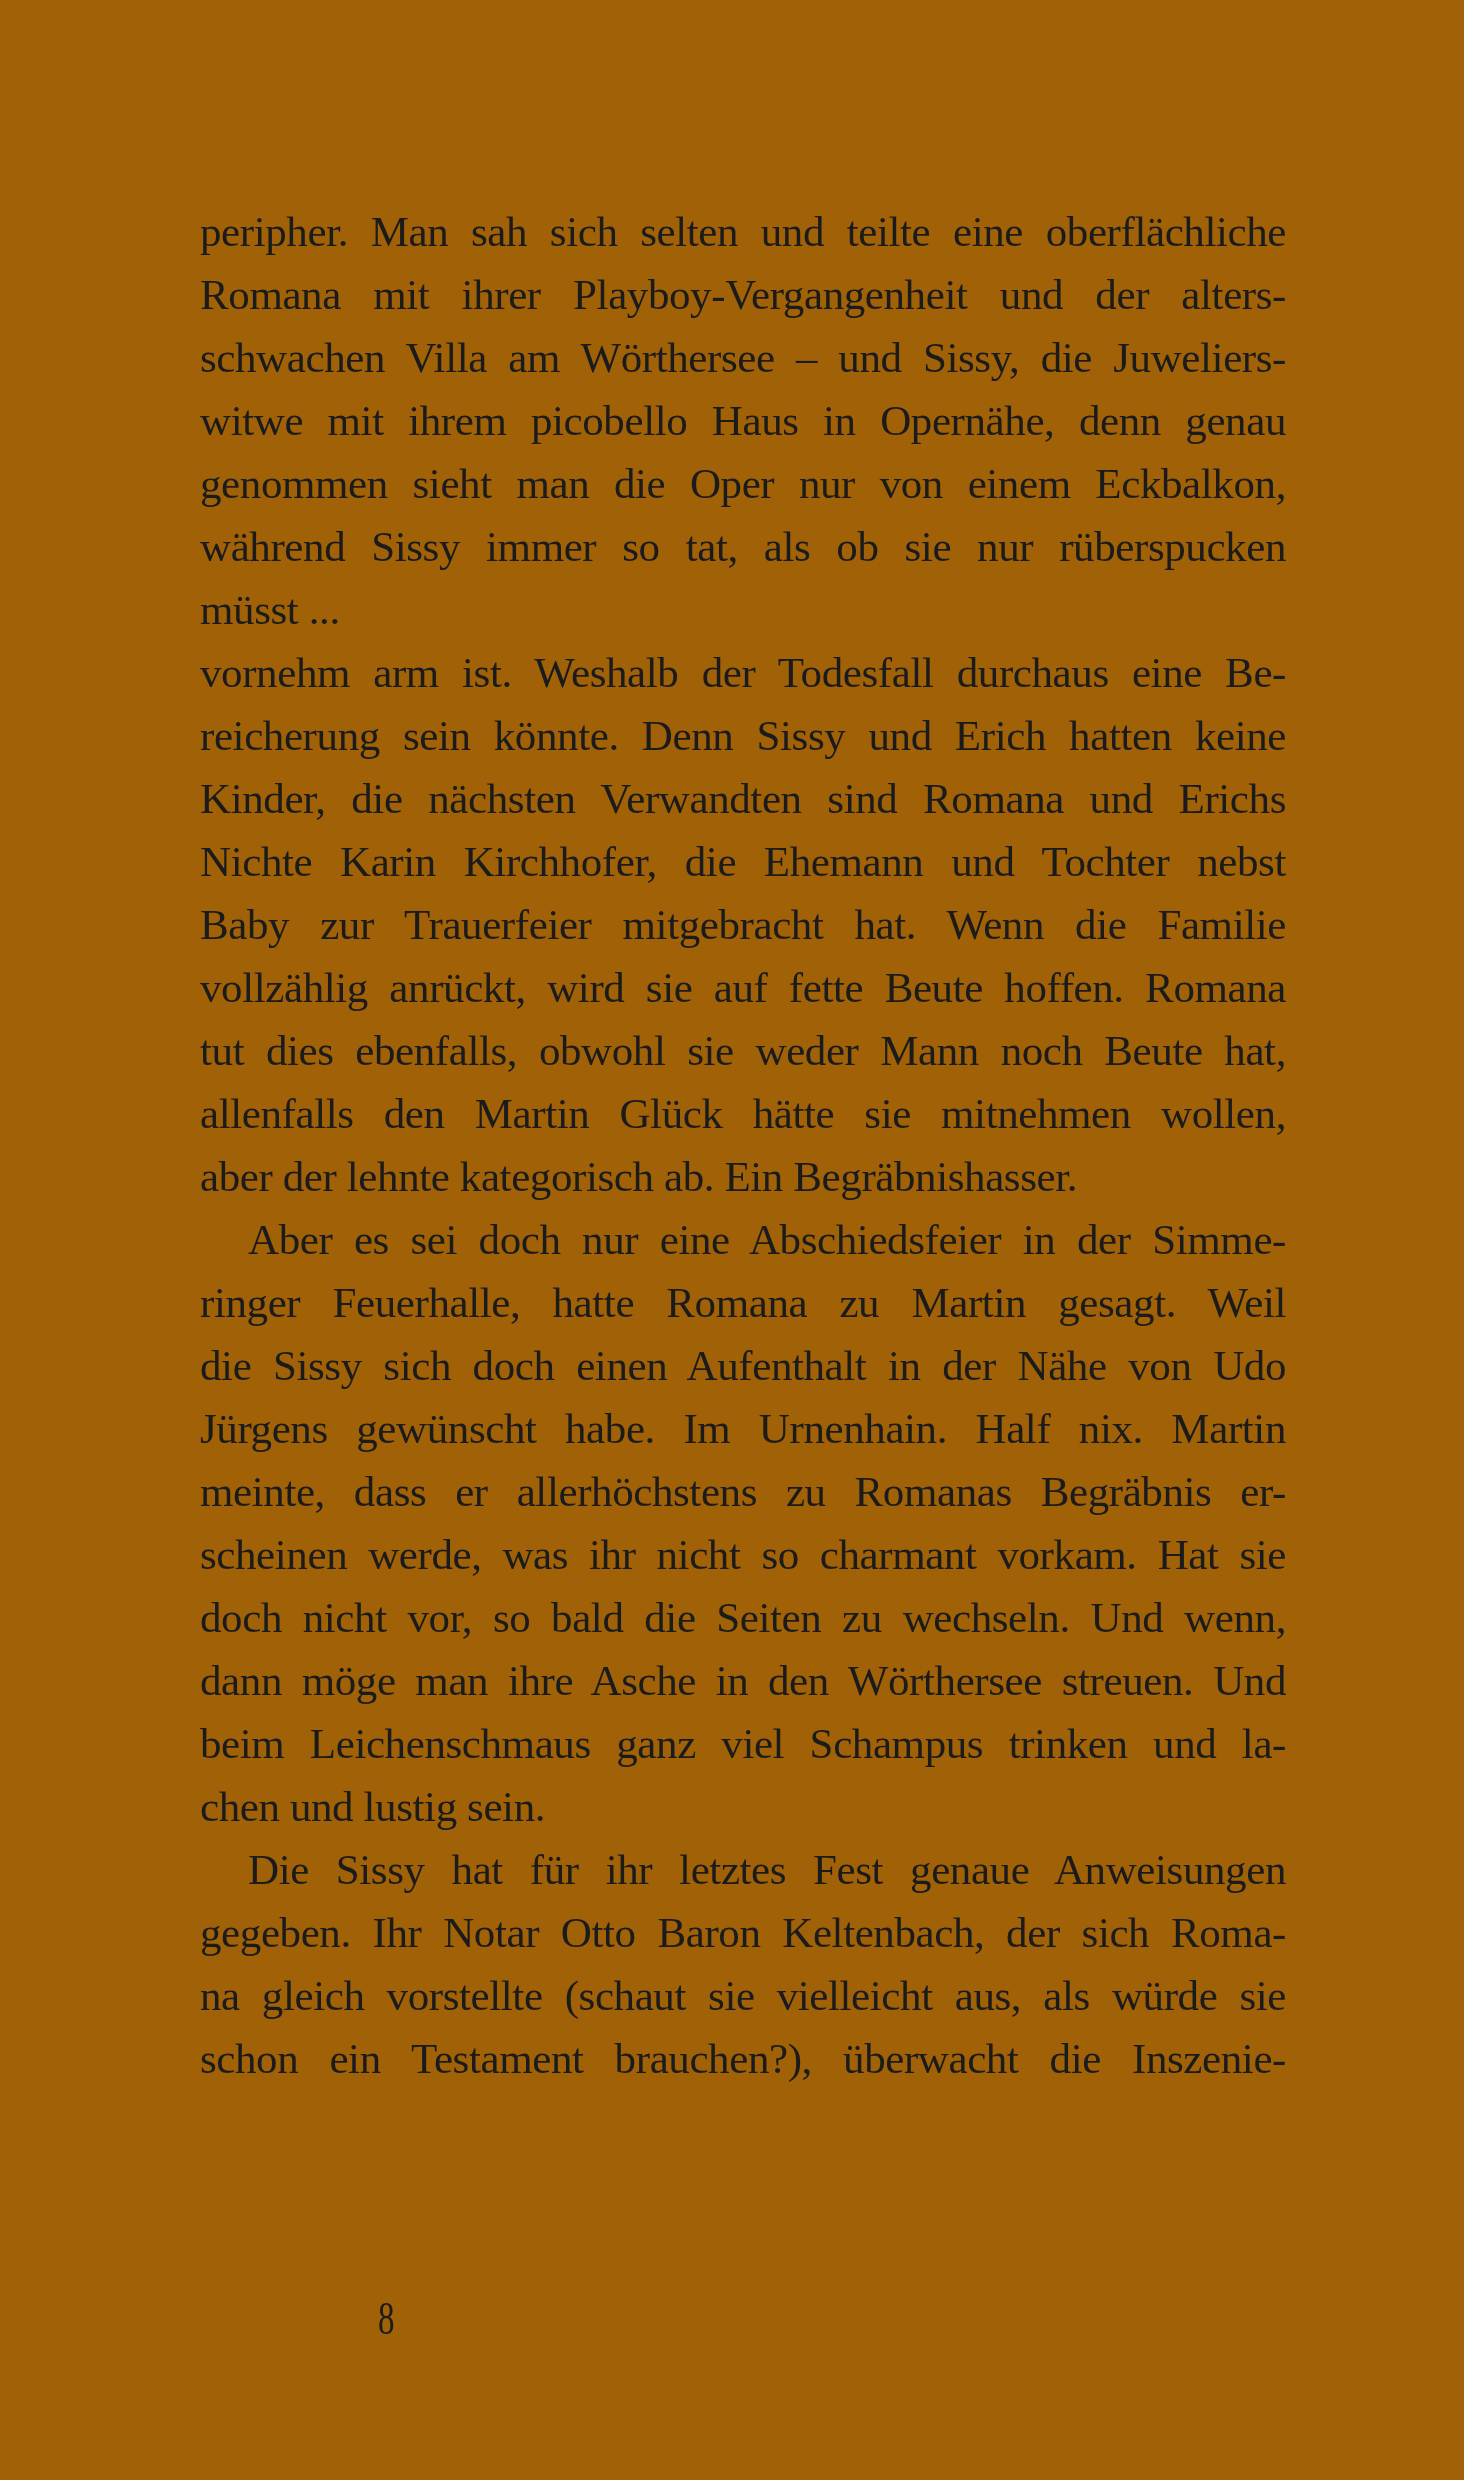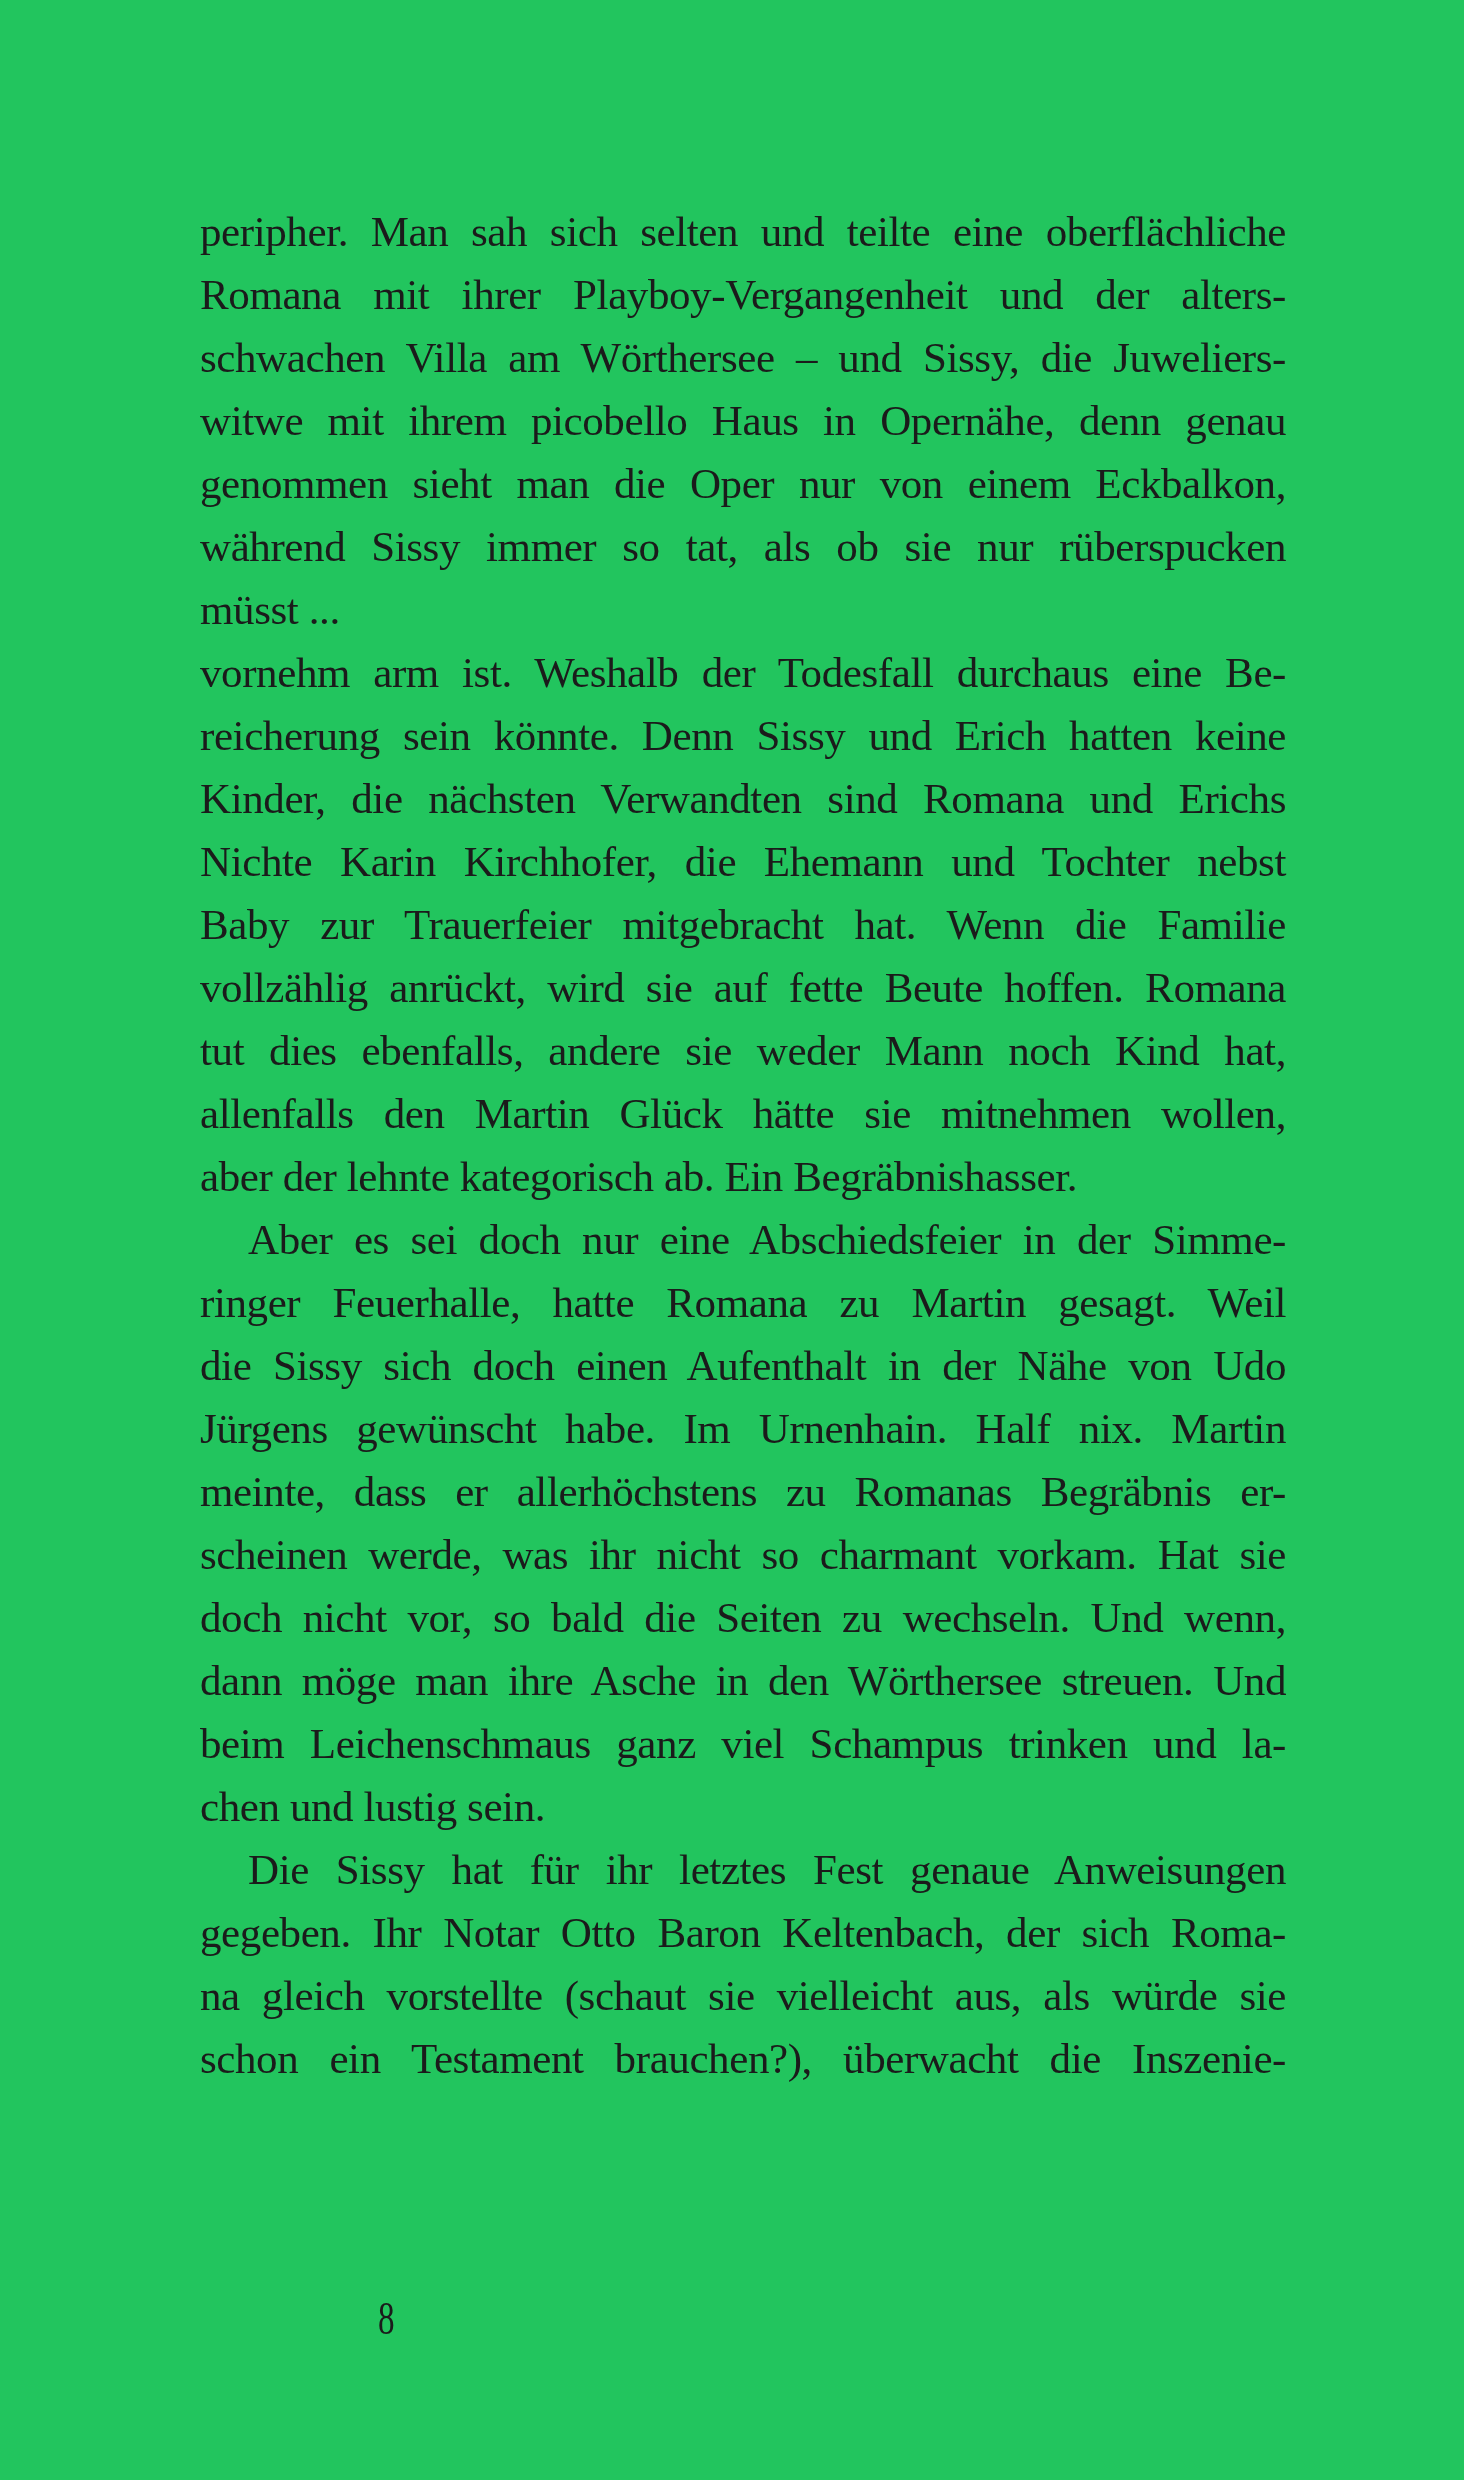--- a/index.html
+++ b/index.html
@@ -4,21 +4,21 @@
 <style>
   html, body {
     margin: 0;
     padding: 0;
     background: #ffffff;
   }
   .page {
     position: relative;
     width: 1464px;
     height: 2480px;
-    background: #22c55e;
+    background: #a16207;
     overflow: hidden;
     font-family: "Liberation Serif", "DejaVu Serif", serif;
     color: #1b1b1b;
   }
   .text-block {
     position: absolute;
     left: 200px;
     top: 200px;
     width: 1086px;
     font-size: 43px;
@@ -66,21 +66,21 @@
         <div class="line">während Sissy immer so tat, als ob sie nur rüberspucken</div>
         <div class="line last">müsst ...</div>
       </div>
       <div class="paragraph">
         <div class="line">vornehm arm ist. Weshalb der Todesfall durchaus eine Be-</div>
         <div class="line">reicherung sein könnte. Denn Sissy und Erich hatten keine</div>
         <div class="line">Kinder, die nächsten Verwandten sind Romana und Erichs</div>
         <div class="line">Nichte Karin Kirchhofer, die Ehemann und Tochter nebst</div>
         <div class="line">Baby zur Trauerfeier mitgebracht hat. Wenn die Familie</div>
         <div class="line">vollzählig anrückt, wird sie auf fette Beute hoffen. Romana</div>
-        <div class="line">tut dies ebenfalls, andere sie weder Mann noch Kind hat,</div>
+        <div class="line">tut dies ebenfalls, obwohl sie weder Mann noch Beute hat,</div>
         <div class="line">allenfalls den Martin Glück hätte sie mitnehmen wollen,</div>
         <div class="line last">aber der lehnte kategorisch ab. Ein Begräbnishasser.</div>
       </div>
       <div class="paragraph">
         <div class="line indent">Aber es sei doch nur eine Abschiedsfeier in der Simme-</div>
         <div class="line">ringer Feuerhalle, hatte Romana zu Martin gesagt. Weil</div>
         <div class="line">die Sissy sich doch einen Aufenthalt in der Nähe von Udo</div>
         <div class="line">Jürgens gewünscht habe. Im Urnenhain. Half nix. Martin</div>
         <div class="line">meinte, dass er allerhöchstens zu Romanas Begräbnis er-</div>
         <div class="line">scheinen werde, was ihr nicht so charmant vorkam. Hat sie</div>

